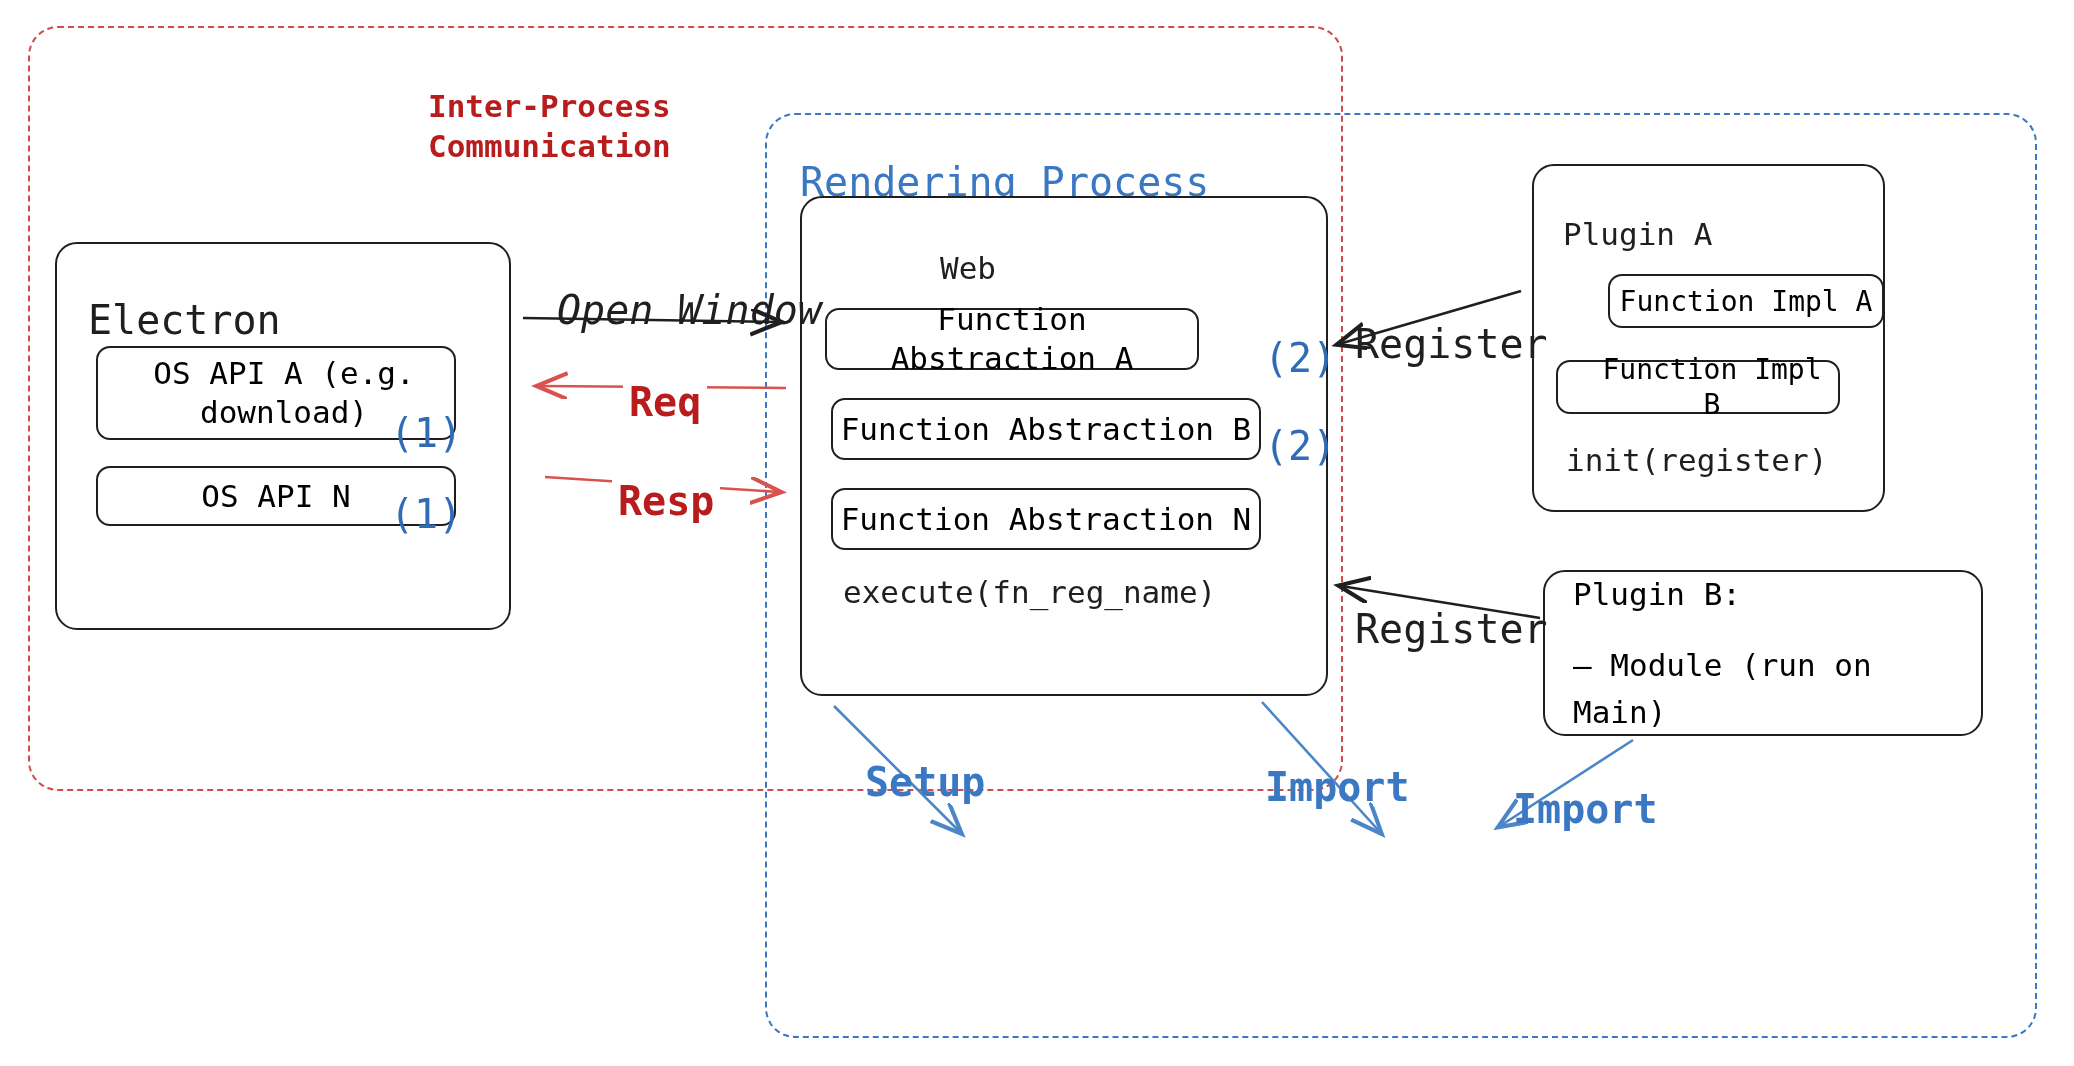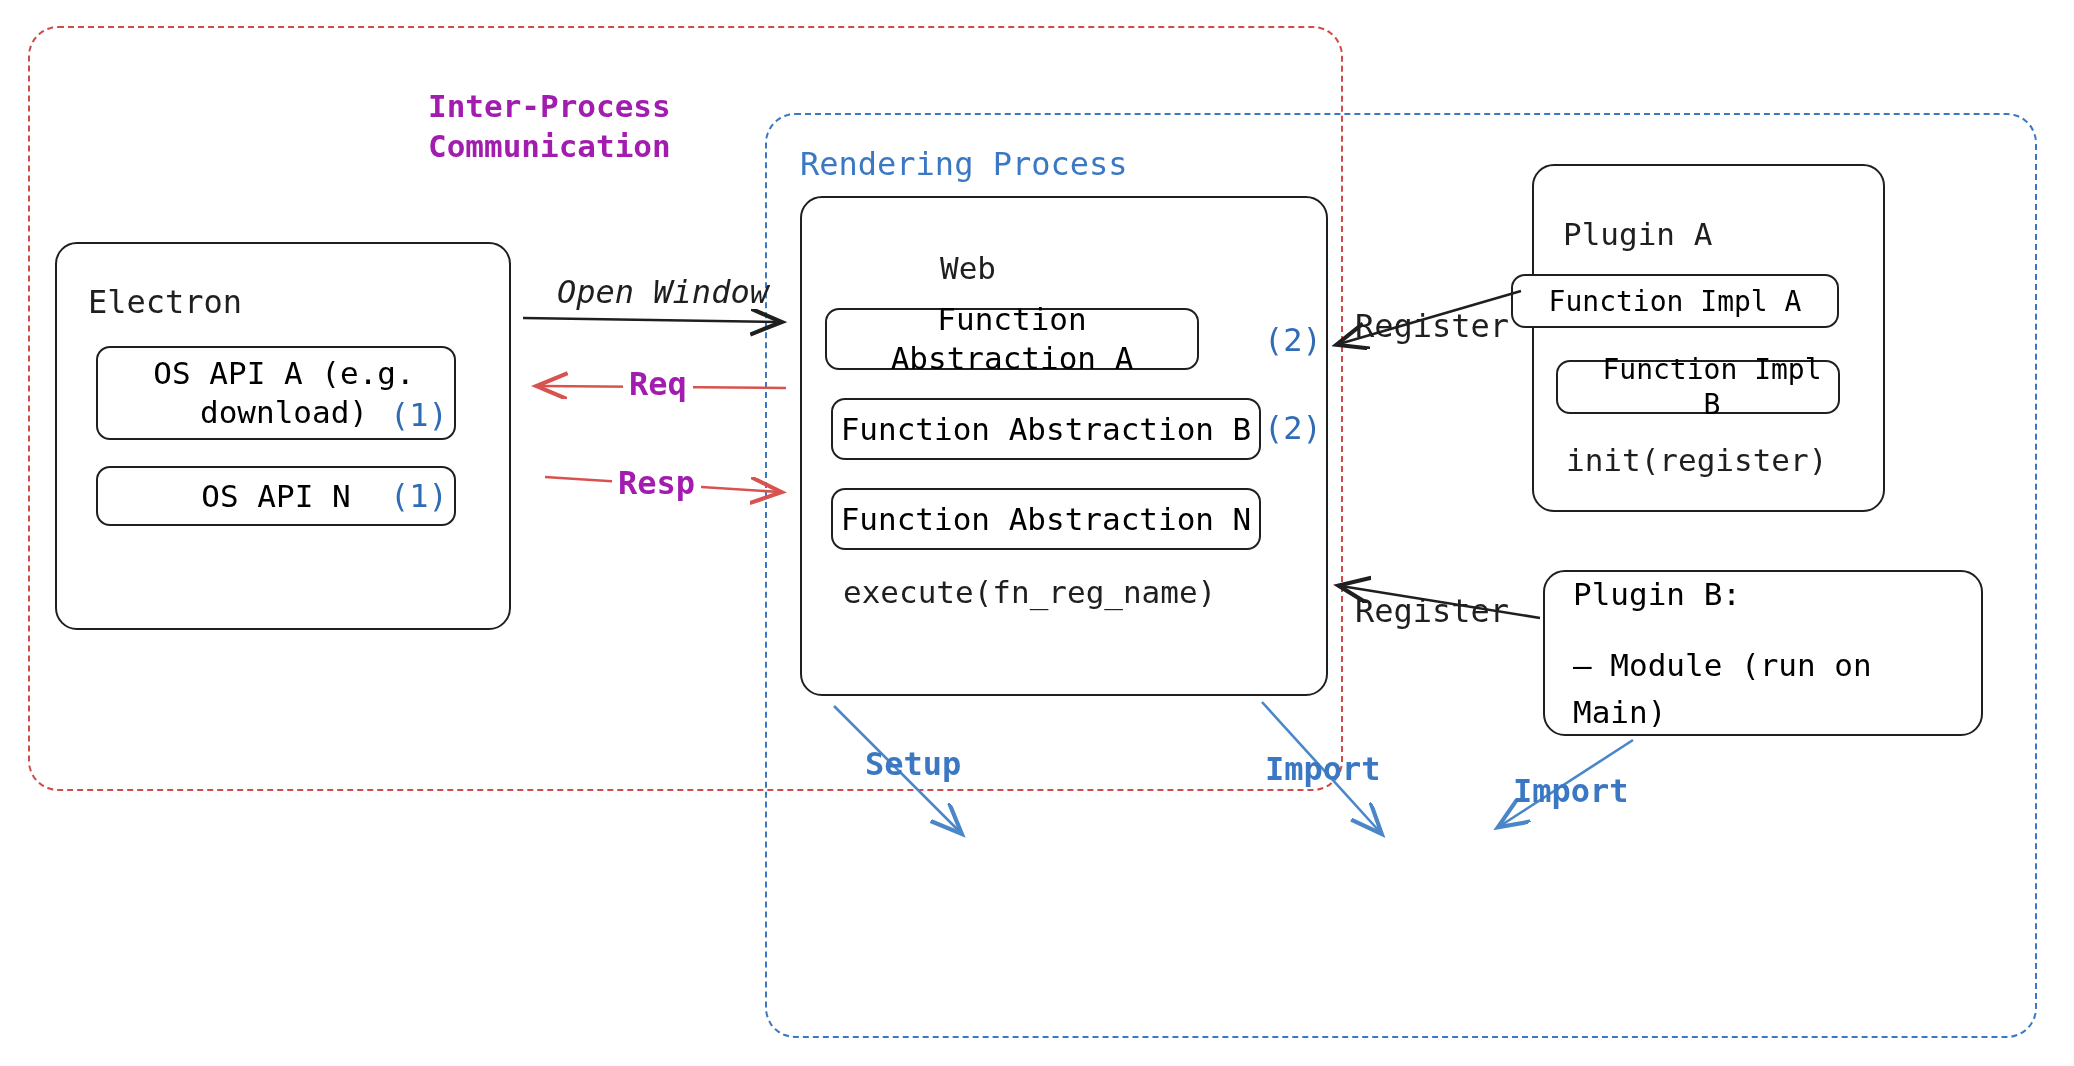--- a/index.html
+++ b/index.html
@@ -55,40 +55,40 @@
     border-radius: 30px;
     background: transparent;
   }
   .dashed-blue {
     position: absolute;
     box-sizing: border-box;
     border: 2.5px dashed #3b78c3;
     border-radius: 30px;
     background: transparent;
   }
-  .red-text   { color: #a21caf; }
+  .red-text   { color: #b91c1c; }
   .blue-text  { color: #3b78c3; }
   .blue-strong{ color: #2f6cb5; }
   .core-box {
     position: absolute;
     box-sizing: border-box;
     border: 2.5px solid #4a86c8;
     border-radius: 22px;
     background: #ffffff;
     color: #2f6cb5;
     display: flex;
     flex-direction: column;
     align-items: center;
     justify-content: center;
     text-align: center;
     line-height: 1.45;
   }
   .t28 { font-size: 28px; }
   .t31 { font-size: 31px; }
-  .t32 { font-size: 32px; }
+  .t32 { font-size: 40px; margin-top: 12px; }
   .bold { font-weight: bold; }
   .pluginb-text {
     position: absolute;
     box-sizing: border-box;
     display: flex;
     flex-direction: column;
     justify-content: center;
     padding-left: 30px;
     line-height: 1.5;
     gap: 25px;
@@ -137,21 +137,21 @@
 
   <div class="inner-box t31" style="left:831px; top:488px; width:430px; height:62px;">
     <span>Function Abstraction N</span>
   </div>
 
   <div class="label t31" style="left:843px; top:572px;">execute(fn_reg_name)</div>
 
   <div class="box" style="left:1532px; top:164px; width:353px; height:348px;"></div>
   <div class="label t31" style="left:1563px; top:214px;">Plugin A</div>
 
-  <div class="inner-box t28" style="left:1511px; top:274px; width:328px; height:54px;">
+  <div class="inner-box t28" style="left:1608px; top:274px; width:276px; height:54px;">
     <span>Function Impl A</span>
   </div>
 
   <div class="inner-box t28" style="left:1556px; top:360px; width:284px; height:54px;padding-left:28px;">
     <span>Function Impl B</span>
   </div>
 
   <div class="label t31" style="left:1566px; top:440px;">init(register)</div>
 
   <div class="box" style="left:1543px; top:570px; width:440px; height:166px;"></div>

